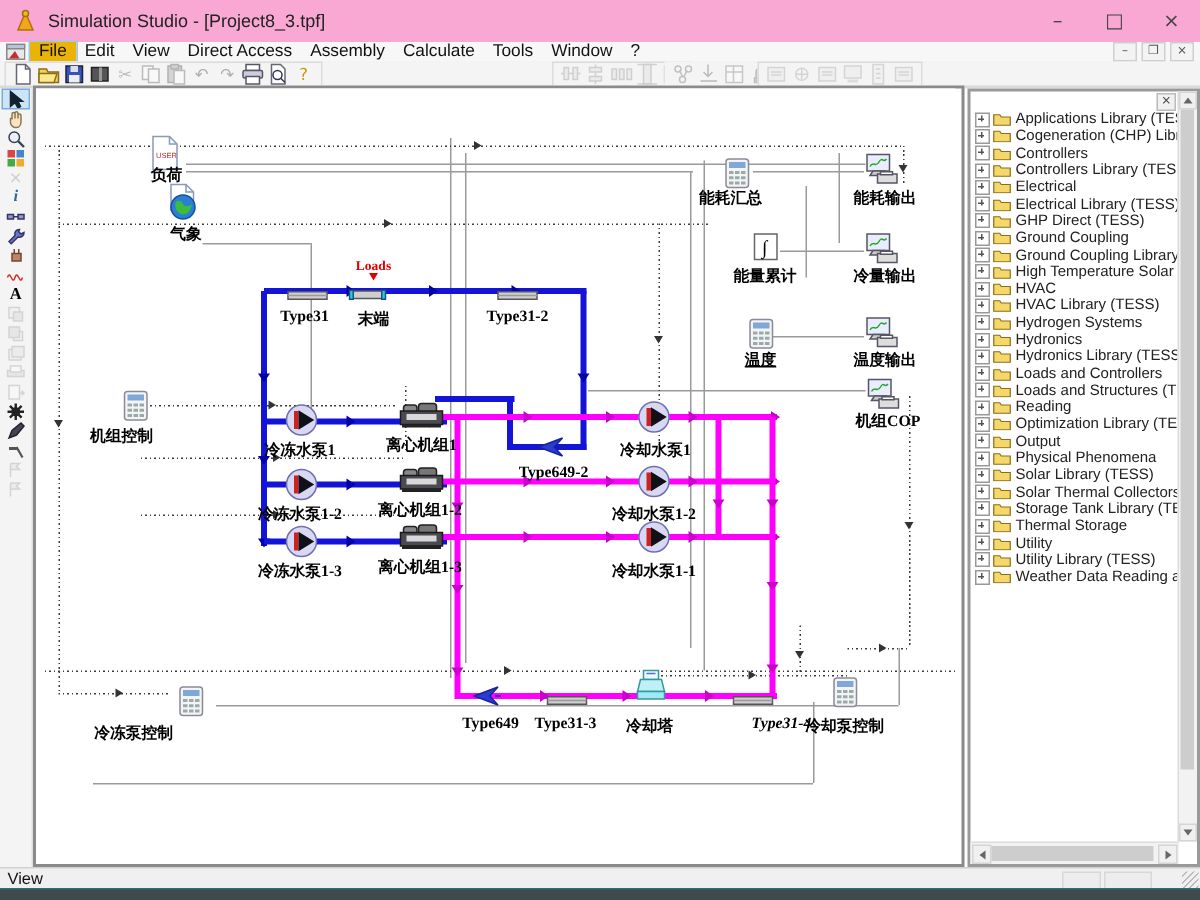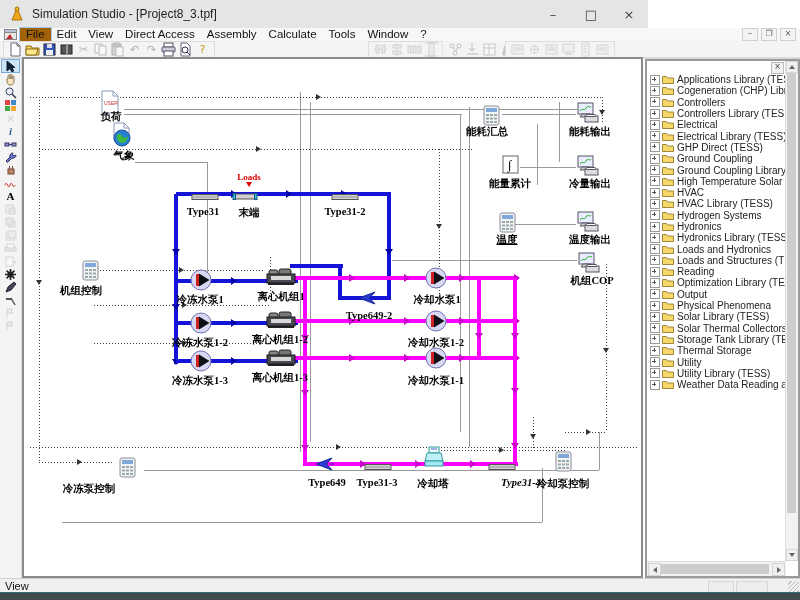--- a/index.html
+++ b/index.html
@@ -1,26 +1,26 @@
 <!DOCTYPE html>
 <html><head>
 <meta charset="utf-8">
 <style>
   html,body{margin:0;padding:0;}
   body{width:800px;height:600px;position:relative;overflow:hidden;background:#fff;
        font-family:"Liberation Sans",sans-serif;font-size:12px;color:#111;}
   
-  .titlebar{position:absolute;left:0;top:0;width:648px;height:28px;background:#e5e5e5;display:flex;align-items:center;}
+  .titlebar{position:absolute;left:0;top:0;width:800px;height:28px;background:#f9a8d4;display:flex;align-items:center;}
   .app-icon{width:18px;height:18px;margin:0 6px 0 8px;}
   .title-text{font-size:12px;color:#222;}
   .win-btns{position:absolute;right:0;top:0;height:28px;display:flex;}
   .win-btn{width:38px;height:28px;display:flex;align-items:center;justify-content:center;color:#444;font-size:13px;font-family:"DejaVu Sans",sans-serif;}
   .menubar{position:absolute;left:0;top:28px;width:800px;height:13px;background:#f7f7f7;display:flex;align-items:center;border-bottom:1px solid #eee;}
   .menu-item{padding:0 6px;font-size:11.5px;color:#111;height:13px;line-height:13px;}
-  .menu-item.active{background:#a16207;outline:1px solid #9ec7ea;}
+  .menu-item.active{background:#eab308;outline:1px solid #9ec7ea;}
   .mdi-icon{width:13px;height:11px;margin:0 3px 0 4px;}
   .mdi-btns{position:absolute;right:4px;top:0;display:flex;gap:3px;}
   .mdi-btn{width:14px;height:11px;border:1px solid #cfcfcf;background:#f3f3f3;font-size:8px;line-height:9px;text-align:center;color:#555;font-family:"DejaVu Sans",sans-serif;}
   .toolbar{position:absolute;left:0;top:41px;width:800px;height:16px;background:#f4f4f4;border-bottom:2px solid #d9d9d9;}
   .tb-group{position:absolute;top:0;display:flex;align-items:center;height:15px;padding:0 3px;border:1px solid #dcdcdc;background:#f4f4f4;}
   .tb-btn{width:17px;height:14px;display:flex;align-items:center;justify-content:center;}
   .tb-btn.disabled{opacity:.4;filter:grayscale(1);}
   .glyph{font-family:"DejaVu Sans",sans-serif;font-size:11px;line-height:1;}
   
   .palette{position:absolute;left:0;top:59px;width:21px;height:521px;background:#f4f4f4;border-right:1px solid #ddd;}
@@ -844,21 +844,21 @@
         <span class="folder"><svg width="12" height="9" viewBox="0 0 12 9">
             <path d="M0.5 1.5h4l1 1.5h6v5.5h-11z" fill="#f5d76a" stroke="#8a6d1a" stroke-width="0.8"></path>
           </svg></span>
         <span>Hydronics Library (TESS)</span>
       </div>
       <div class="lib-item">
         <span class="plusbox"></span>
         <span class="folder"><svg width="12" height="9" viewBox="0 0 12 9">
             <path d="M0.5 1.5h4l1 1.5h6v5.5h-11z" fill="#f5d76a" stroke="#8a6d1a" stroke-width="0.8"></path>
           </svg></span>
-        <span>Loads and Hydronics</span>
+        <span>Loads and Controllers</span>
       </div>
       <div class="lib-item">
         <span class="plusbox"></span>
         <span class="folder"><svg width="12" height="9" viewBox="0 0 12 9">
             <path d="M0.5 1.5h4l1 1.5h6v5.5h-11z" fill="#f5d76a" stroke="#8a6d1a" stroke-width="0.8"></path>
           </svg></span>
         <span>Loads and Structures (TESS)</span>
       </div>
       <div class="lib-item">
         <span class="plusbox"></span>

